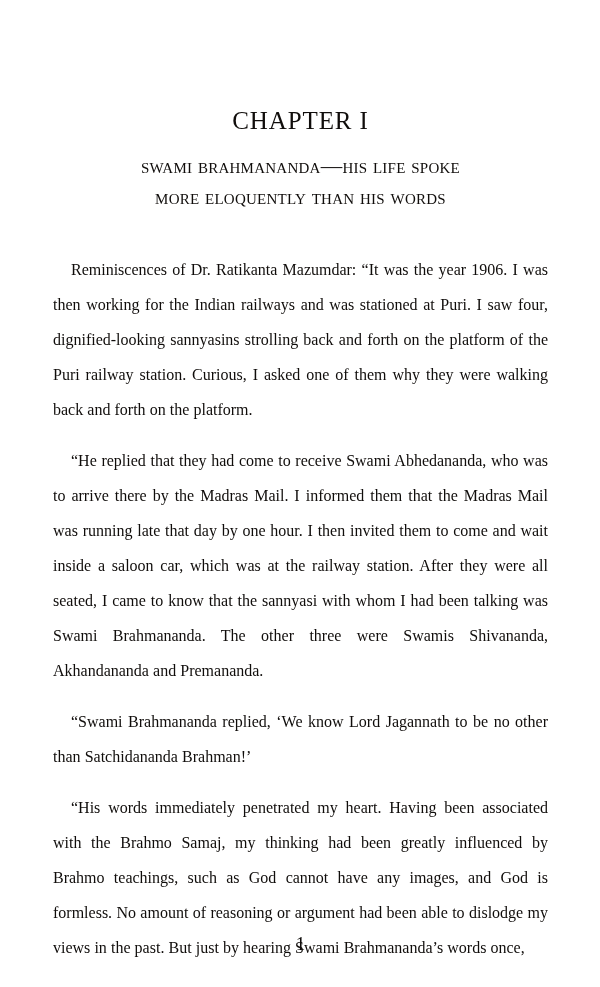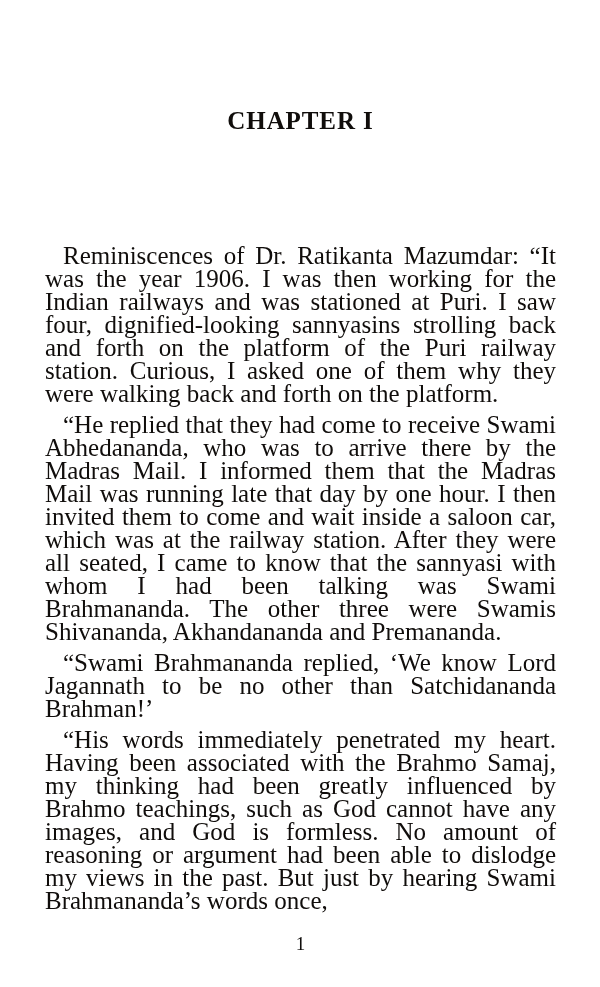--- a/index.html
+++ b/index.html
@@ -35,21 +35,21 @@
     left: 0;
     top: 108px;
     width: 527px;
     text-align: center;
   }
 
   .chapter-number {
     font-size: 25px;
     letter-spacing: 0.9px;
     line-height: 1.05;
-    font-weight: 700;
+    font-weight: 400;
     margin: 0;
     white-space: nowrap;
   }
 
   .chapter-subtitle {
     margin: 0;
     padding-top: 17px;
     font-size: 21.5px;
     line-height: 30.5px;
     font-weight: 400;
@@ -68,23 +68,23 @@
 
   
   .body-text {
     position: absolute;
     left: 0;
     top: 236px;
     width: 527px;
   }
 
   .body-text p {
-    margin: 8px;
-    font-size: 25px;
-    line-height: 23px;
+    margin: 16px;
+    font-size: 16px;
+    line-height: 35px;
     text-align: justify;
     text-indent: 18px;
     hyphens: auto;
     -webkit-hyphens: auto;
     -ms-hyphens: auto;
     text-justify: inter-word;
     word-spacing: 0.1px;
   }
 
   
@@ -99,20 +99,26 @@
   }
 </style>
 </head>
 <body>
 
 <div class="page" style="background: rgb(255, 255, 255); color: rgb(16, 13, 11); width: 600px; height: 987px;">
   <div class="content">
 
     <header class="chapter-head">
       <h1 class="chapter-number">CHAPTER I</h1>
+      <h2 class="chapter-subtitle">
+        <span class="sc-line">Swami Brahmananda—His Life Spoke</span>
+        <span class="sc-line">
+          <span>More Eloquently </span><span class="sc-word">than</span><span> His Words</span>
+        </span>
+      </h2>
     </header>
 
     <section class="body-text">
       <p>Reminiscences of Dr. Ratikanta Mazumdar: “It was the year 1906. I was then working for the Indian railways and was stationed at Puri. I saw four, dignified-looking sannyasins strolling back and forth on the platform of the Puri railway station. Curious, I asked one of them why they were walking back and forth on the platform.</p>
       <p style="margin-top: 0px;">“He replied that they had come to receive Swami Abhedananda, who was to arrive there by the Madras Mail. I informed them that the Madras Mail was running late that day by one hour. I then invited them to come and wait inside a saloon car, which was at the railway station. After they were all seated, I came to know that the sannyasi with whom I had been talking was Swami Brahmananda. The other three were Swamis Shivananda, Akhandananda and Premananda.</p>
       <p style="margin-top: 0px;">“Swami Brahmananda replied, ‘We know Lord Jagannath to be no other than Satchidananda Brahman!’</p>
       <p style="margin-top: 0px;">“His words immediately penetrated my heart. Having been associated with the Brahmo Samaj, my thinking had been greatly influenced by Brahmo teachings, such as God cannot have any images, and God is formless. No amount of reasoning or argument had been able to dislodge my views in the past. But just by hearing Swami Brahmananda’s words once,</p>
     </section>
 
     <footer class="folio">

